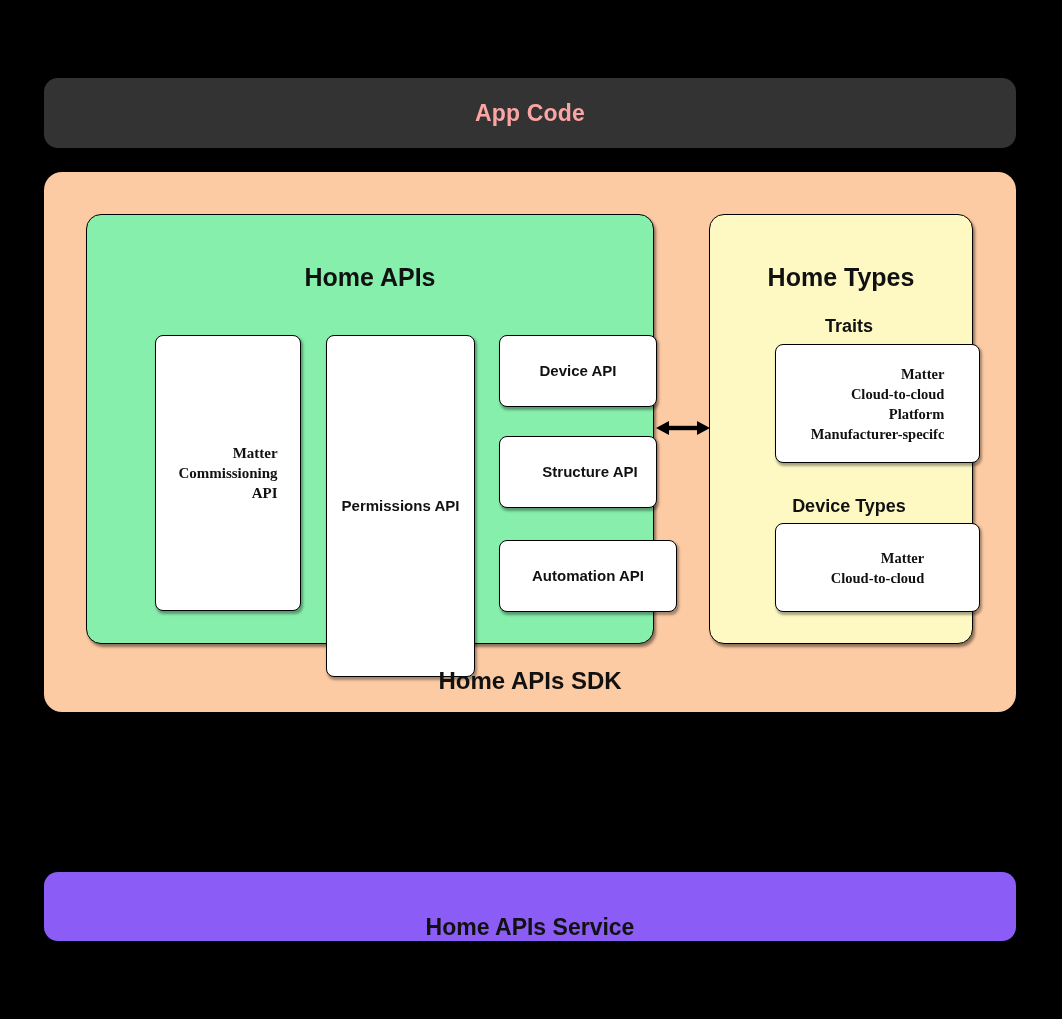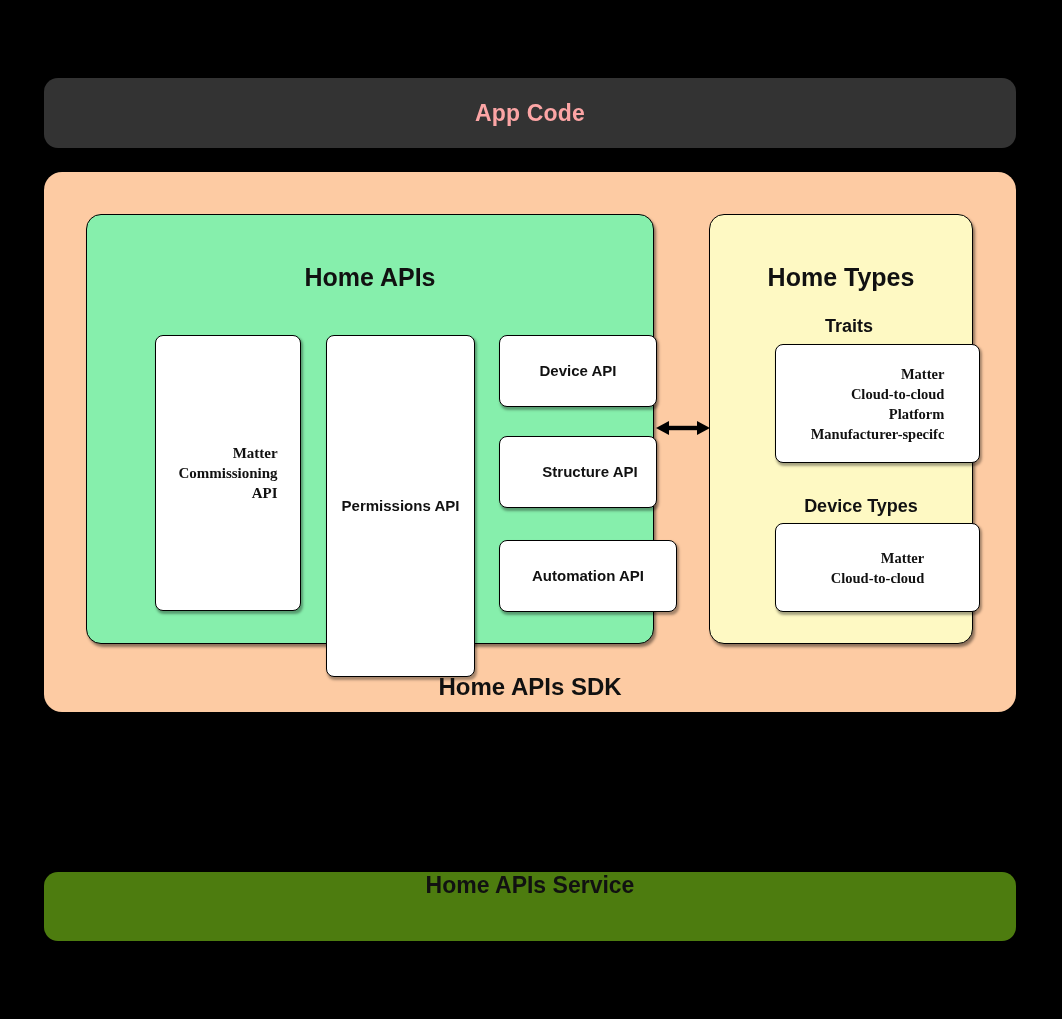--- a/index.html
+++ b/index.html
@@ -41,21 +41,20 @@
     background: #fdcba3;
     border-radius: 18px;
   }
   .sdk-label {
     position: absolute;
     left: 0; top: 495px;
     width: 100%;
     text-align: center;
     font-size: 24px;
     font-weight: bold;
-    margin-top: 6px;
   }
   
   .home-apis-box {
     position: absolute;
     left: 42px; top: 42px;
     width: 568px; height: 430px;
     background: #86efac;
     border: 1.5px solid #000000;
     border-radius: 15px;
     box-shadow: 2px 3px 3px rgba(0,0,0,0.45);
@@ -108,31 +107,31 @@
   }
   .sub-heading {
     position: absolute;
     left: 8px;
     width: 100%;
     text-align: center;
     font-size: 18px;
     font-weight: bold;
   }
   .traits-heading       { top: 101px; }
-  .device-types-heading { top: 281px; margin-left: 12px; }
+  .device-types-heading { top: 281px; }
   .card-traits       { left: 29px; top: 129px; width: 205px; height: 119px; font-size: 14.5px; }
   .card-device-types { left: 29px; top: 308px; width: 205px; height: 89px;  font-size: 14.5px; }
   
   .service-bar {
     position: absolute;
     left: 44px; top: 872px;
     width: 972px; height: 69px;
-    background: #4d7c0f;
+    background: #8b5cf6;
     border-radius: 14px;
-    display: flex; align-items: flex-start; justify-content: center;
+    display: flex; align-items: flex-end; justify-content: center;
   }
   .service-bar .label {
     font-size: 23px;
     font-weight: bold;
   }
 </style>
 </head>
 <body>
 
 <div class="stage">

